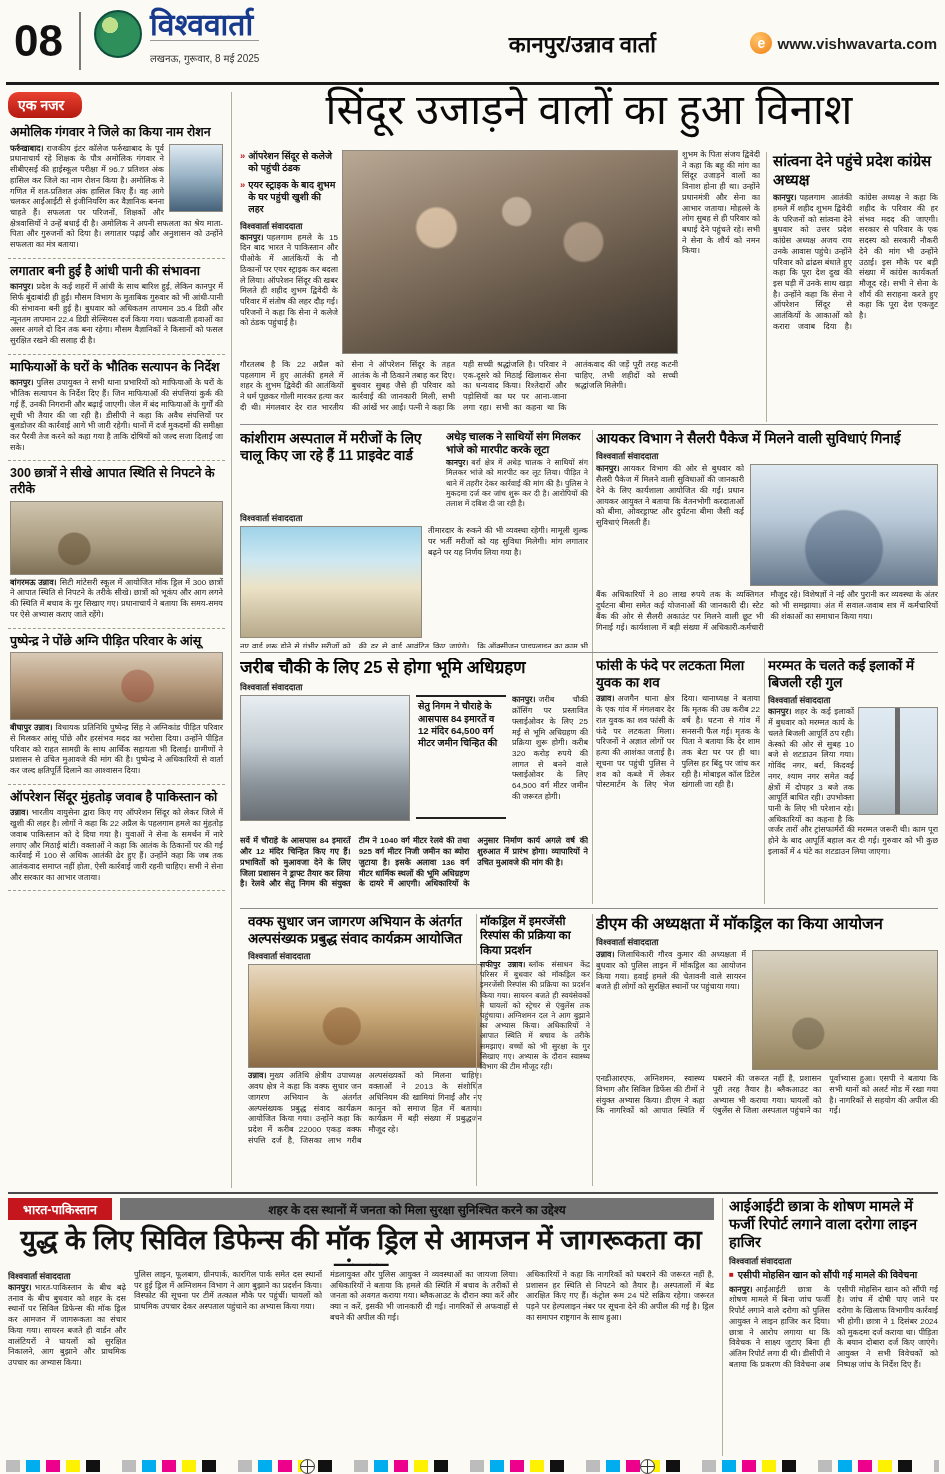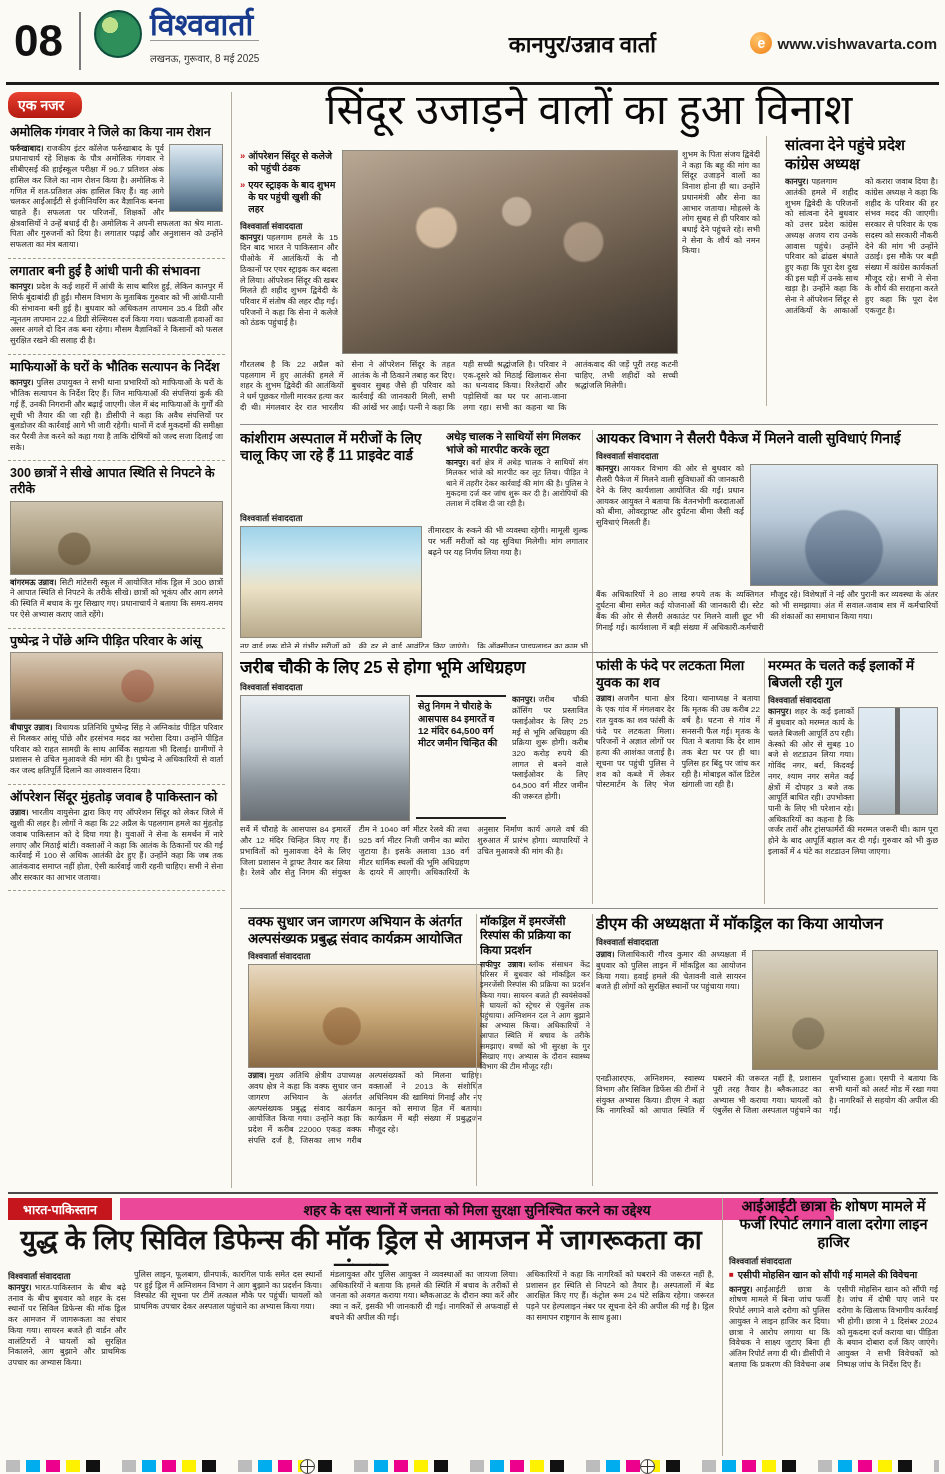--- a/index.html
+++ b/index.html
@@ -39,21 +39,21 @@
   .p-ek4{width:100%;height:74px;margin:3px 0;background:radial-gradient(circle at 30% 65%,rgba(90,70,40,.5) 0 10%,transparent 11%),linear-gradient(180deg,#cfc4ae 0%,#a89a7e 60%,#7d7057 100%);}
   .p-ek5{width:100%;height:68px;margin:3px 0;background:radial-gradient(circle at 60% 50%,rgba(150,60,40,.4) 0 12%,transparent 13%),linear-gradient(180deg,#d9c9b5 0%,#b59a7d 50%,#7c6248 100%);}
   
   .lead-headline{position:absolute;left:240px;top:86px;width:698px;height:56px;overflow:hidden;}
   .lead-left{position:absolute;left:240px;top:150px;width:98px;height:206px;overflow:hidden;}
   .bullet{display:flex;gap:3px;font-size:9.5px;font-weight:700;line-height:1.3;margin-bottom:4px;}
   .chev{color:#c4161c;font-weight:900;}
   .p-lead{position:absolute;left:342px;top:150px;width:336px;height:204px;background:radial-gradient(circle at 28% 38%,rgba(255,228,195,.6) 0 7%,transparent 8%),radial-gradient(circle at 52% 30%,rgba(245,225,205,.5) 0 6%,transparent 7%),radial-gradient(circle at 72% 45%,rgba(230,205,180,.45) 0 7%,transparent 8%),linear-gradient(160deg,#b8a894 0%,#8d7b68 35%,#5f5244 70%,#3a322a 100%);}
   .lead-right{position:absolute;left:682px;top:150px;width:78px;height:268px;overflow:hidden;}
   .lead-bottom{position:absolute;left:240px;top:360px;width:438px;height:58px;overflow:hidden;}
-  .sidebar-art{position:absolute;left:766px;top:136px;width:172px;height:270px;border-left:1px solid #b5ae9f;padding-left:18px;box-sizing:border-box;overflow:hidden;}
+  .sidebar-art{position:absolute;left:766px;top:152px;width:172px;height:270px;border-left:1px solid #b5ae9f;padding-left:6px;box-sizing:border-box;overflow:hidden;}
   .sidebar-art .h-md{font-size:15px;margin-bottom:4px;}
   
   .hospital{position:absolute;left:240px;top:430px;width:348px;height:218px;overflow:hidden;}
   .hosp-top{display:flex;gap:10px;}
   .hosp-top .h-md{width:196px;}
   .loot{flex:1;}
   .loot .h-sm{font-size:10.5px;margin-bottom:2px;}
   .loot .bd{font-size:7.6px;}
   .hosp-row{display:flex;gap:6px;margin-top:3px;}
   .hosp-col{width:74px;overflow:hidden;height:112px;}
@@ -64,51 +64,51 @@
   .inc-row{display:flex;gap:6px;margin-top:3px;}
   .inc-col{width:148px;height:122px;overflow:hidden;}
   .p-seminar{flex:1;height:122px;background:radial-gradient(circle at 50% 70%,rgba(40,60,90,.35) 0 30%,transparent 32%),linear-gradient(180deg,#dfe9f0 0%,#b9c9d8 45%,#67798c 100%);}
   .inc-bottom{margin-top:4px;height:46px;overflow:hidden;}
   
   .jarib{position:absolute;left:240px;top:658px;width:348px;height:246px;overflow:hidden;}
   .jarib-row{display:flex;gap:6px;margin-top:3px;}
   .p-bridge{width:170px;height:126px;background:linear-gradient(180deg,#e8eef2 0%,#c3ccd2 40%,#8a9299 72%,#686e74 100%);}
   .highlight{width:86px;border-top:2px solid #222;border-bottom:2px solid #222;padding:3px 2px;font-size:9.5px;font-weight:800;line-height:1.3;height:114px;overflow:hidden;}
   .jarib-col{flex:1;height:126px;overflow:hidden;}
-  .jarib-bottom{margin-top:4px;height:72px;overflow:hidden;}
+  .jarib-bottom{margin-top:15px;height:72px;overflow:hidden;font-weight:bold;}
   .hanging{position:absolute;left:596px;top:658px;width:164px;height:246px;overflow:hidden;}
   .hanging .h-md{font-size:13.5px;margin-bottom:3px;}
   .power{position:absolute;left:768px;top:658px;width:170px;height:246px;overflow:hidden;}
   .power .h-md{font-size:13.5px;}
   .p-power{float:right;width:80px;height:108px;margin:0 0 3px 4px;background:linear-gradient(90deg,transparent 0 46%,#6b6b6b 46% 52%,transparent 52%),linear-gradient(180deg,#dfeaf2 0%,#cfdbe4 60%,#a9b4ba 100%);}
   
   .waqf{position:absolute;left:248px;top:914px;width:234px;height:272px;overflow:hidden;}
   .waqf .h-md{font-size:13.5px;}
   .p-waqf{width:100%;height:104px;margin:3px 0;background:radial-gradient(circle at 40% 60%,rgba(120,70,30,.4) 0 12%,transparent 13%),linear-gradient(180deg,#e8d9c2 0%,#c9a877 48%,#8a6a45 100%);}
   .mockresp{position:absolute;left:480px;top:914px;width:110px;height:272px;overflow:hidden;}
   .mockresp .h-sm{font-size:11.5px;margin-bottom:3px;}
   .mockresp .bd{font-size:7.6px;}
   .dm{position:absolute;left:596px;top:914px;width:342px;height:272px;overflow:hidden;}
   .dm .h-lg{font-size:16px;}
   .dm-row{display:flex;gap:6px;margin-top:3px;}
   .dm-col{width:150px;height:120px;overflow:hidden;}
   .p-mockdm{flex:1;height:120px;background:radial-gradient(circle at 30% 70%,rgba(70,60,40,.35) 0 10%,transparent 11%),linear-gradient(180deg,#d8d2c2 0%,#bcae8f 50%,#95835f 100%);}
   .dm-bottom{margin-top:4px;height:88px;overflow:hidden;}
   
   .bp-label{position:absolute;left:8px;top:1198px;width:104px;height:22px;background:#c4161c;color:#fff;font-weight:800;font-size:12.5px;display:flex;align-items:center;justify-content:center;}
-  .strap{position:absolute;left:120px;top:1198px;width:714px;height:22px;background:#ec4899;font-size:14px;font-weight:800;display:flex;align-items:center;justify-content:center;color:#111;}
+  .strap{position:absolute;left:120px;top:1198px;width:594px;height:22px;background:#737373;font-size:12px;font-weight:800;display:flex;align-items:center;justify-content:center;color:#111;}
   .bottom-headline{position:absolute;left:8px;top:1224px;width:706px;height:42px;font-size:27px;font-weight:800;text-align:center;line-height:1.2;overflow:hidden;}
   .bottom-article{position:absolute;left:8px;top:1270px;width:706px;height:186px;display:flex;gap:8px;overflow:hidden;}
   .ba-col{width:118px;overflow:hidden;}
   .ba-col.flex{flex:1;}
   .photo-wrap{width:212px;flex:none;}
   .p-drill{width:212px;height:124px;background:radial-gradient(circle at 50% 72%,rgba(200,120,30,.5) 0 20%,transparent 22%),radial-gradient(circle at 25% 50%,rgba(90,70,40,.4) 0 8%,transparent 9%),linear-gradient(180deg,#ecd87e 0%,#d9a64e 50%,#a8742f 100%);}
   .under-photo{margin-top:3px;height:56px;overflow:hidden;}
   .iit{position:absolute;left:722px;top:1198px;width:216px;height:258px;border-left:1px solid #b5ae9f;padding-left:6px;box-sizing:border-box;overflow:hidden;}
-  .iit .h-md{font-size:14.5px;text-align:center;}
+  .iit .h-md{font-size:14.5px;}
   .iit-bullet{display:flex;gap:4px;font-size:9.5px;font-weight:800;line-height:1.3;margin:3px 0;}
   .sq{color:#c4161c;font-size:8px;line-height:1.6;}
   
   .color-bars{position:absolute;left:6px;top:1460px;width:933px;height:12px;background:repeating-linear-gradient(90deg,#bcbcbc 0 14px,#fbfaf5 14px 20px,#00aeef 20px 34px,#fbfaf5 34px 40px,#ec008c 40px 54px,#fbfaf5 54px 60px,#fff200 60px 74px,#fbfaf5 74px 80px,#111 80px 94px,#fbfaf5 94px 116px);}
   .reg-mark{position:absolute;top:1459px;width:13px;height:13px;border:1px solid #333;border-radius:50%;background:linear-gradient(#333,#333) center/13px 1px no-repeat,linear-gradient(#333,#333) center/1px 13px no-repeat,#fbfaf5;}
 </style>
 </head>
 <body>
 
 <div class="page">

